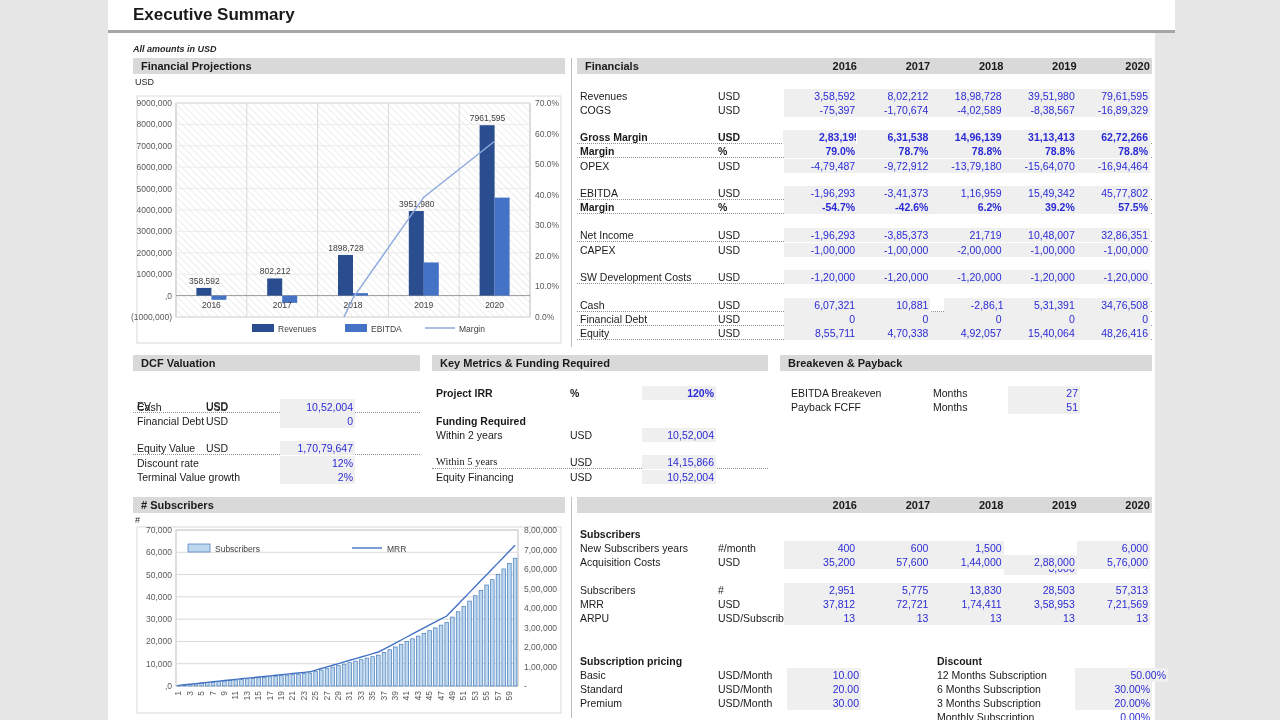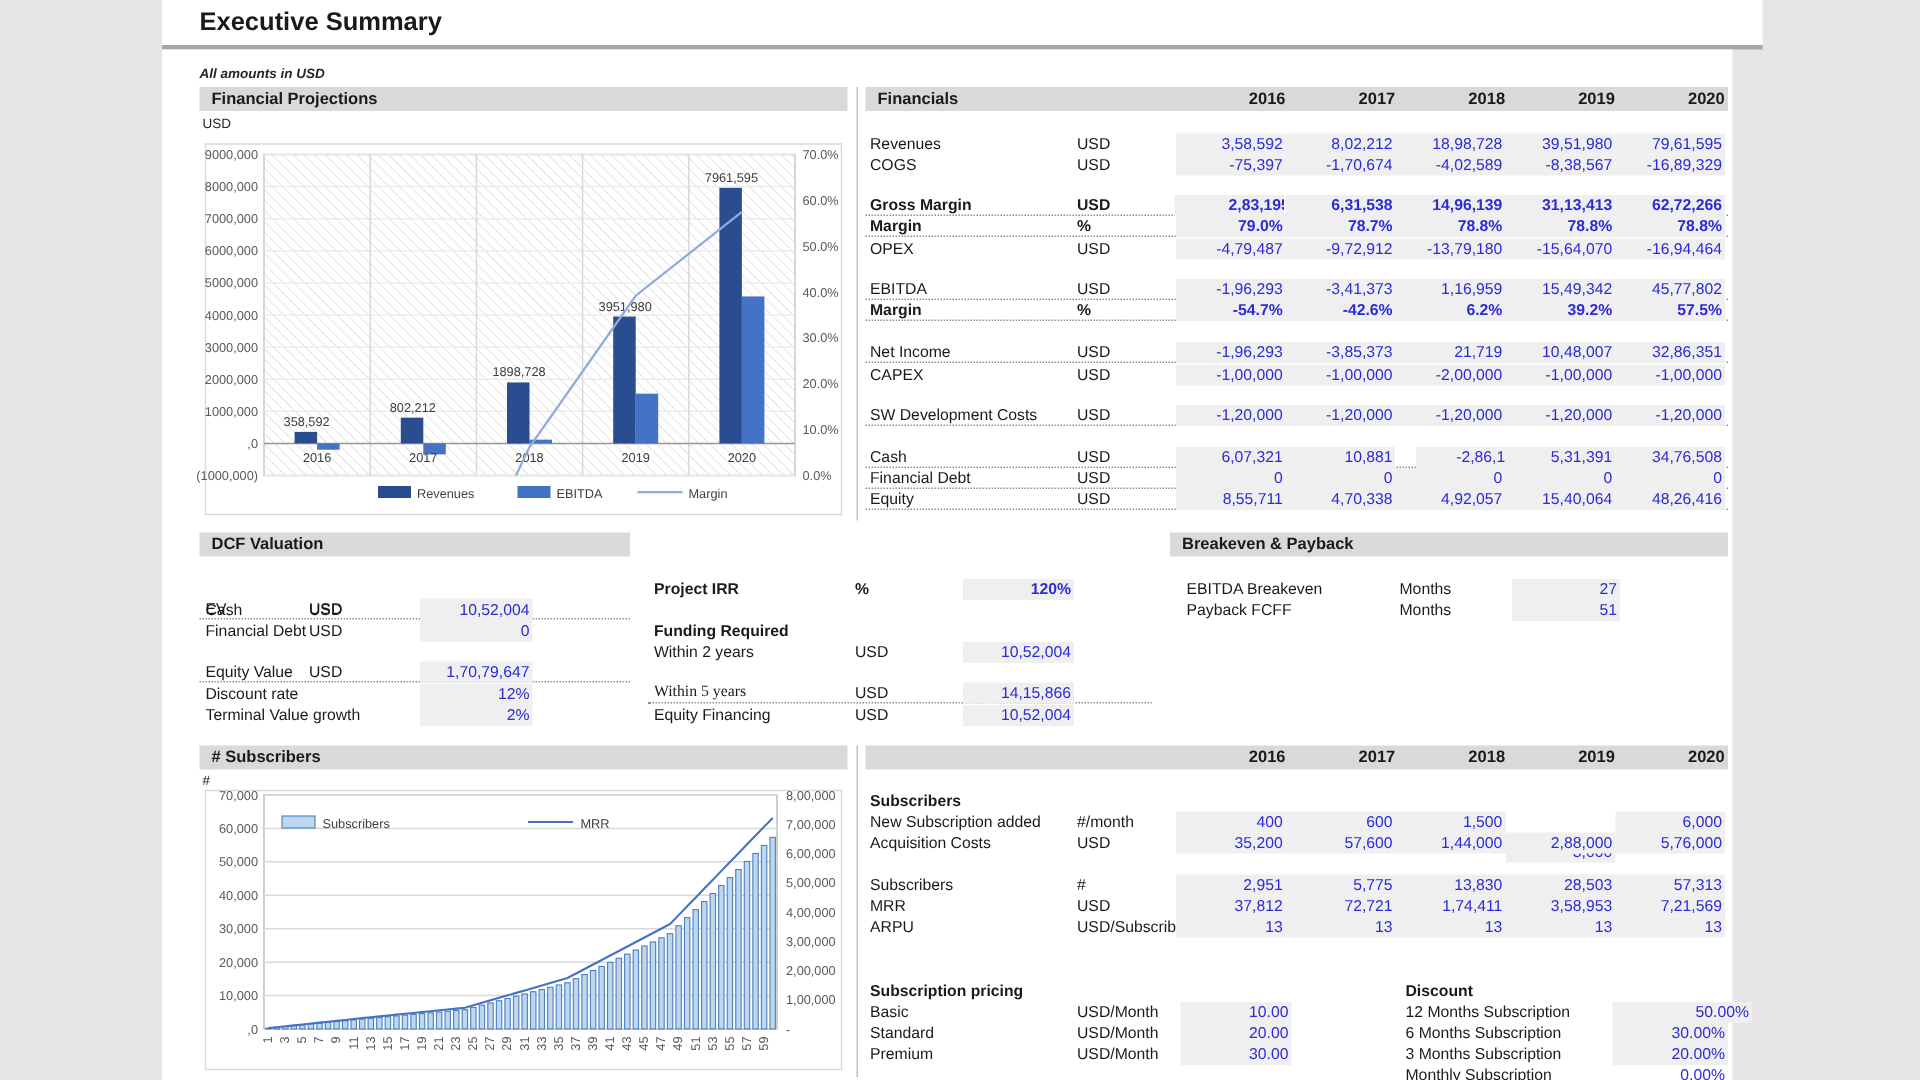--- a/index.html
+++ b/index.html
@@ -169,20 +169,21 @@
         <span class="tunit" style="left: 141px; width: 66px;">USD</span>
         <span class="tval shade" style="left: 207px; width: 73.2px;">8,55,711</span>
         <span class="tval shade" style="left: 280.2px; width: 73.2px;">4,70,338</span>
         <span class="tval shade" style="left: 353.4px; width: 73.2px;">4,92,057</span>
         <span class="tval shade" style="left: 426.6px; width: 73.2px;">15,40,064</span>
         <span class="tval shade" style="left: 499.8px; width: 73.2px;">48,26,416</span>
       </div>
     </div>
 
   <div class="abs band" style="left:133px;top:355px;width:287px;">DCF Valuation</div>
+  <div class="abs band" style="left:432px;top:355px;width:336px;">Key Metrics &amp; Funding Required</div>
   <div class="abs band" style="left:780px;top:355px;width:372px;">Breakeven &amp; Payback</div>
 
   <div class="tbl" id="dcf-table" style="left:133px;top:386px;width:287px;height:98px;">
       <div class="trow dotted" style="top: 0px;">
         <span class="tlabel" style="left: 4px; width: 140px;">EV</span>
         <span class="tunit" style="left: 73px; width: 40px;">USD</span>
         <span class="tval shade" style="left: 147px; width: 75px;">1,60,27,643</span>
       </div>
       <div class="trow" style="top: 14px;">
         <span class="tlabel" style="left: 4px; width: 140px;">Cash</span>
@@ -255,21 +256,21 @@
   </div>
   <div class="abs vline" style="left:571px;top:497px;height:221px;"></div>
 
   <div class="abs chart-unit" style="left:135px;top:515px;">#</div>
 
   <div class="tbl" id="sub-table" style="left:577px;top:527px;width:575px;height:98px;">
       <div class="trow" style="top: 0px;">
         <span class="tlabel bold" style="left: 3px; width: 150px;">Subscribers</span>
       </div>
       <div class="trow" style="top: 14px;">
-        <span class="tlabel" style="left: 3px; width: 150px;">New Subscription added</span>
+        <span class="tlabel" style="left: 3px; width: 150px;">New Subscribers years</span>
         <span class="tunit" style="left: 141px; width: 66px;">#/month</span>
         <span class="tval shade" style="left: 207px; width: 73.2px;">400</span>
         <span class="tval shade" style="left: 280.2px; width: 73.2px;">600</span>
         <span class="tval shade" style="left: 353.4px; width: 73.2px;">1,500</span>
         <span class="tval shade" style="left: 426.6px; width: 73.2px; margin-top: 20px;">3,000</span>
         <span class="tval shade" style="left: 499.8px; width: 73.2px;">6,000</span>
       </div>
       <div class="trow" style="top: 28px;">
         <span class="tlabel" style="left: 3px; width: 150px;">Acquisition Costs</span>
         <span class="tunit" style="left: 141px; width: 66px;">USD</span>

